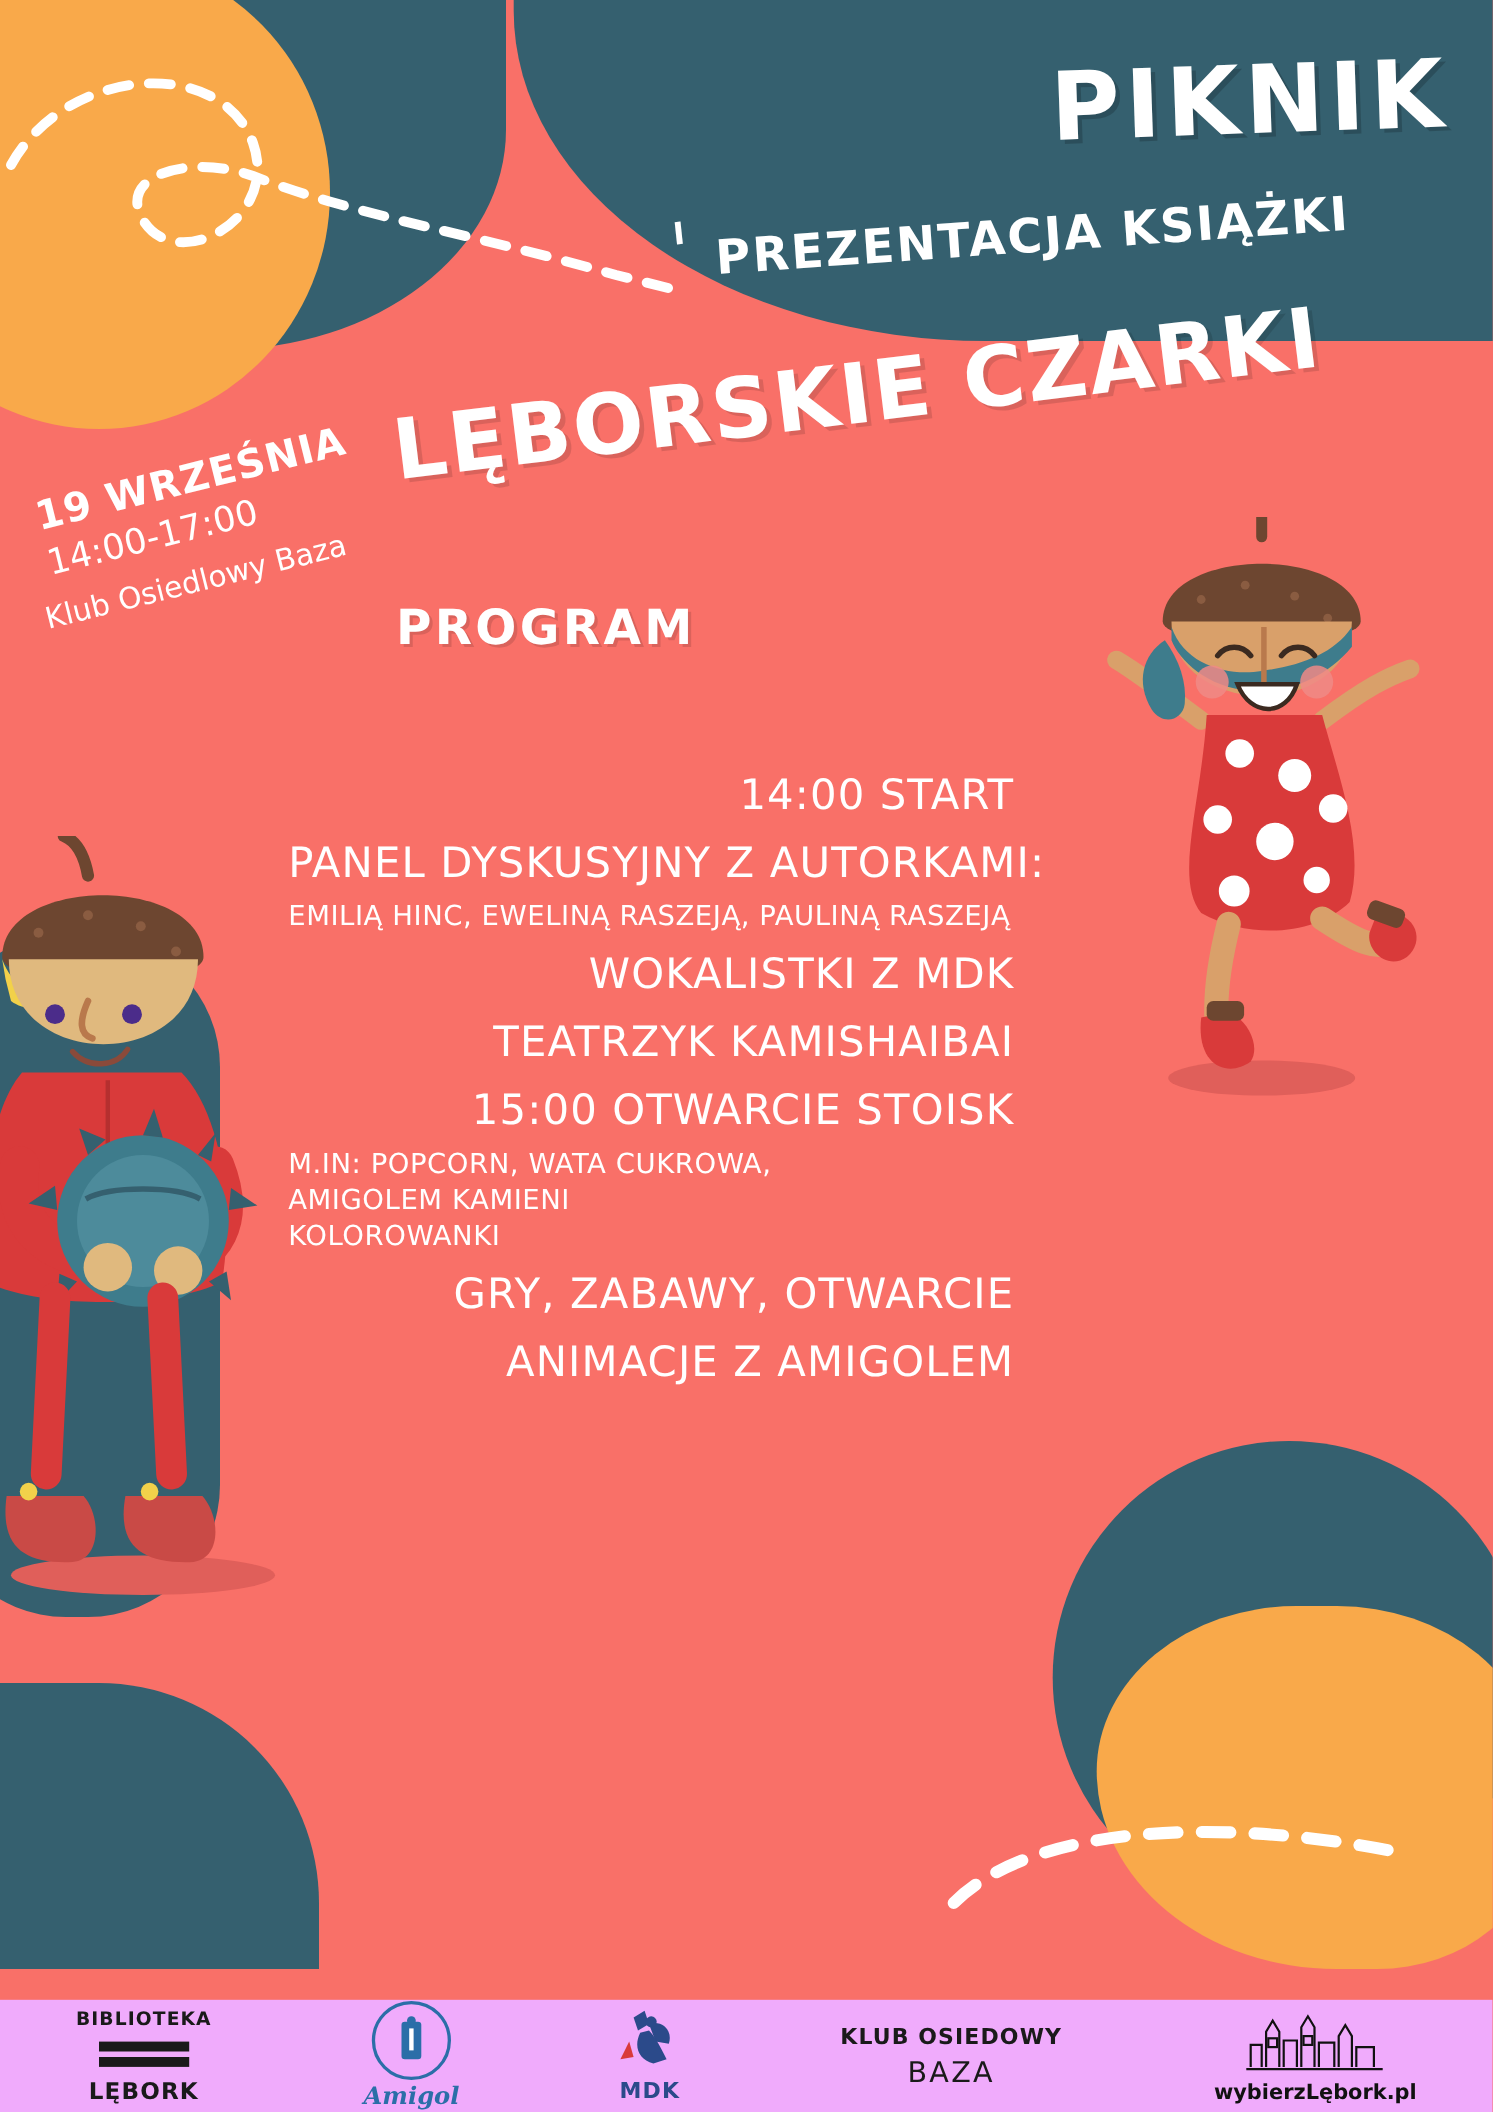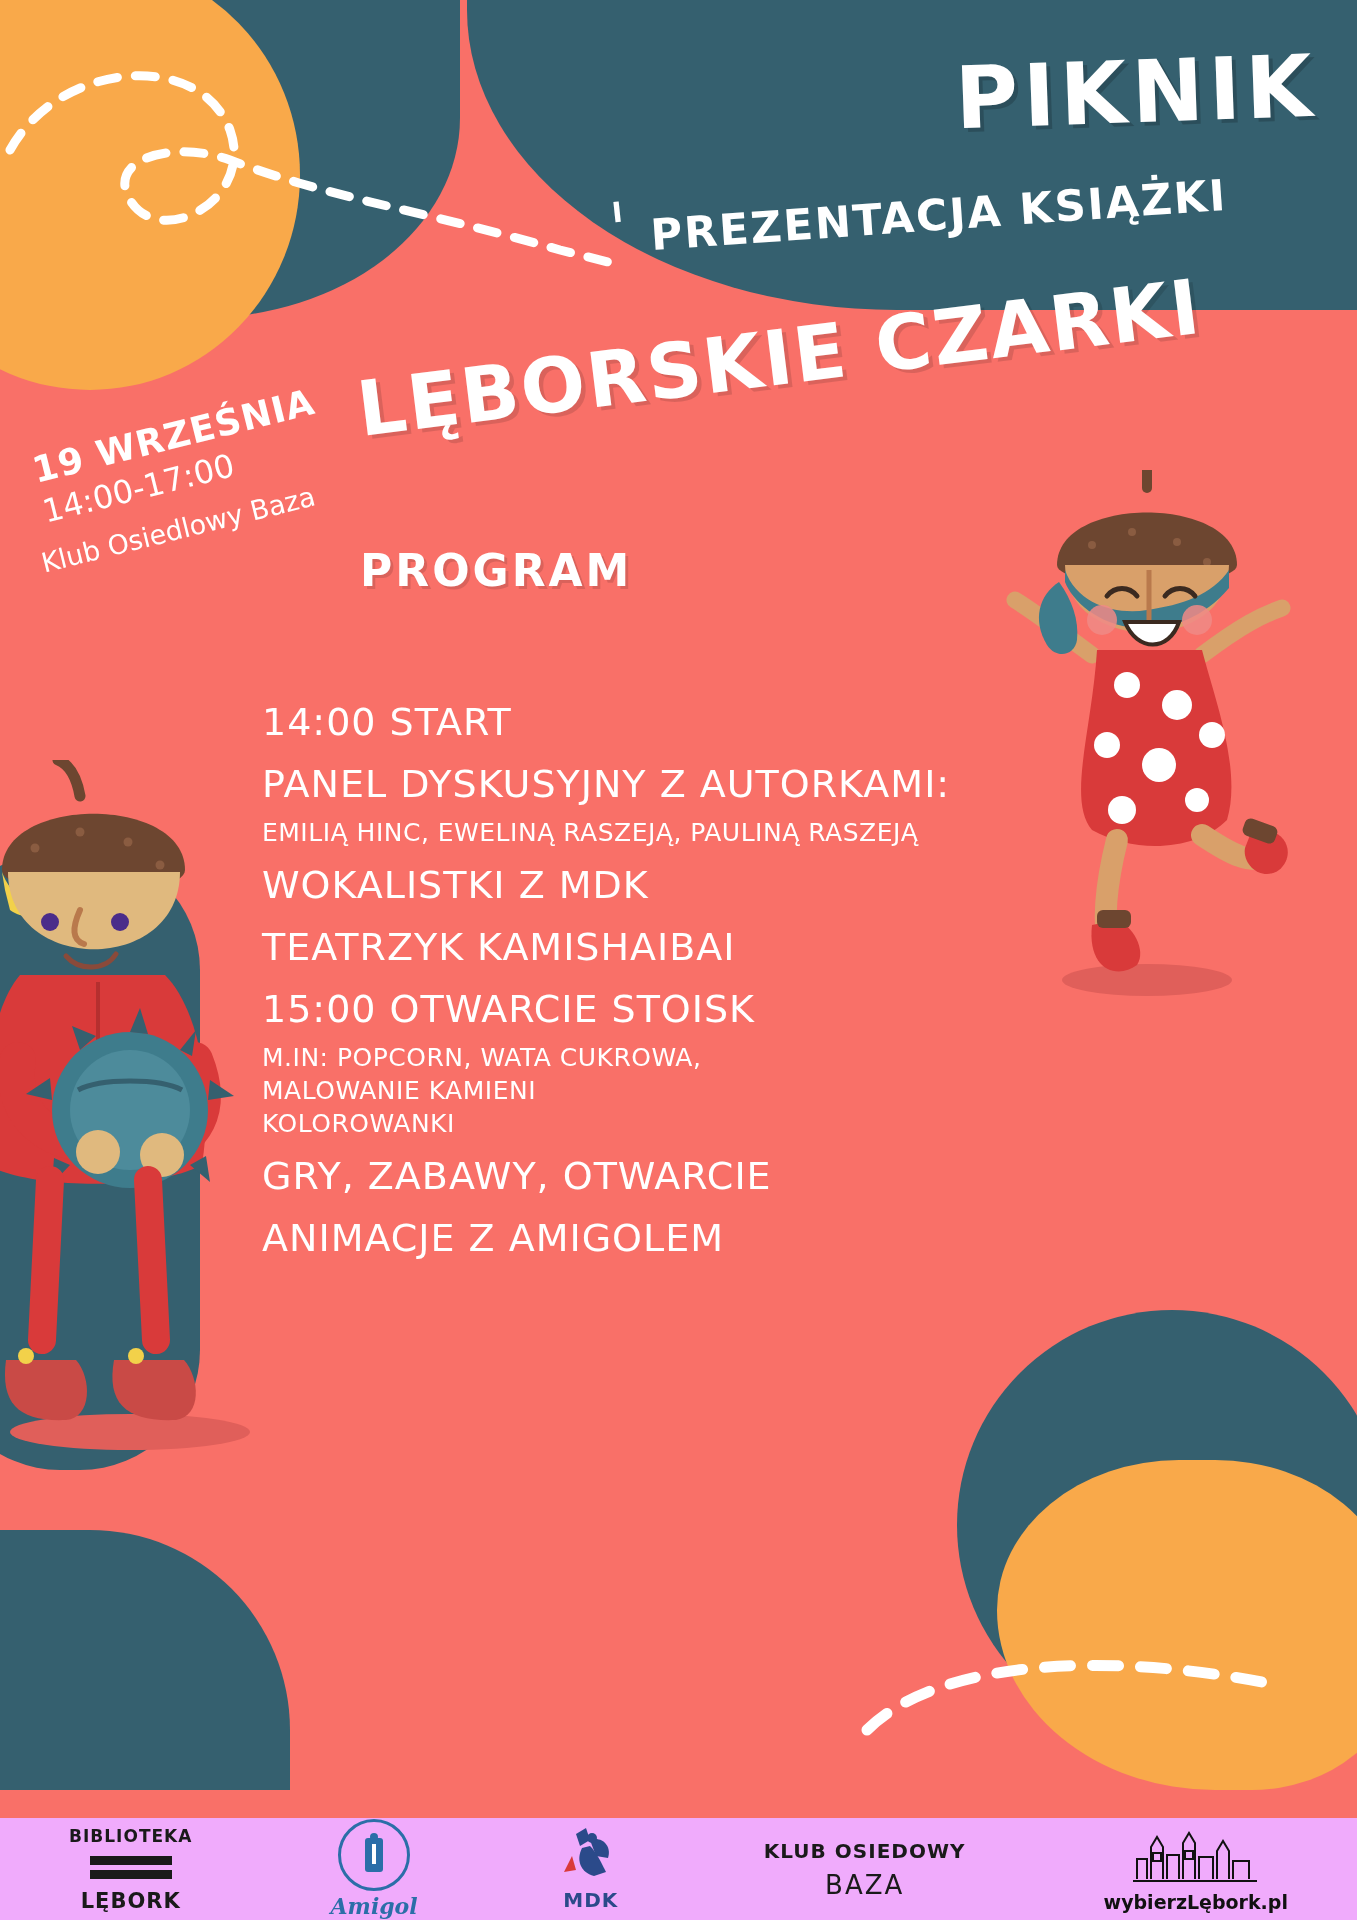--- a/index.html
+++ b/index.html
@@ -166,20 +166,21 @@
     left: 262px; top: 700px;
     width: 660px;
     color: #ffffff;
   }
   .prog-main {
     font-family: "DejaVu Sans", sans-serif;
     font-size: 38px;
     letter-spacing: 1px;
     margin-bottom: 18px;
     white-space: nowrap;
+    text-align: right;
   }
   .prog-sub {
     font-family: "DejaVu Sans", sans-serif;
     font-size: 25px;
     letter-spacing: 0.5px;
     margin-bottom: 16px;
     margin-top: -6px;
     white-space: nowrap;
   }
   .prog-sub.tight { margin-bottom: 10px; }
@@ -302,21 +303,21 @@
   </div>
 
   <div class="program-list">
     <div class="prog-main">14:00 START</div>
     <div class="prog-main">PANEL DYSKUSYJNY Z AUTORKAMI:</div>
     <div class="prog-sub">EMILIĄ HINC, EWELINĄ RASZEJĄ, PAULINĄ RASZEJĄ</div>
     <div class="prog-main">WOKALISTKI Z MDK</div>
     <div class="prog-main">TEATRZYK KAMISHAIBAI</div>
     <div class="prog-main">15:00 OTWARCIE STOISK</div>
     <div class="prog-sub tight">M.IN: POPCORN, WATA CUKROWA,</div>
-    <div class="prog-sub tight">MALOWANIE KAMIENI</div>
+    <div class="prog-sub tight">AMIGOLEM KAMIENI</div>
     <div class="prog-sub">KOLOROWANKI</div>
     <div class="prog-main">GRY, ZABAWY, OTWARCIE</div>
     <div class="prog-main">ANIMACJE Z AMIGOLEM</div>
   </div>
 
   <svg class="char-girl" width="300" height="540" viewBox="0 0 300 540">
     <ellipse cx="150" cy="510" rx="85" ry="16" fill="#e05f5a"></ellipse>
 
     <path d="M95 185 C 55 155, 35 140, 18 130" stroke="#d9a06a" stroke-width="17" fill="none" stroke-linecap="round"></path>
     <path d="M205 185 C 245 155, 265 145, 285 138" stroke="#d9a06a" stroke-width="17" fill="none" stroke-linecap="round"></path>

